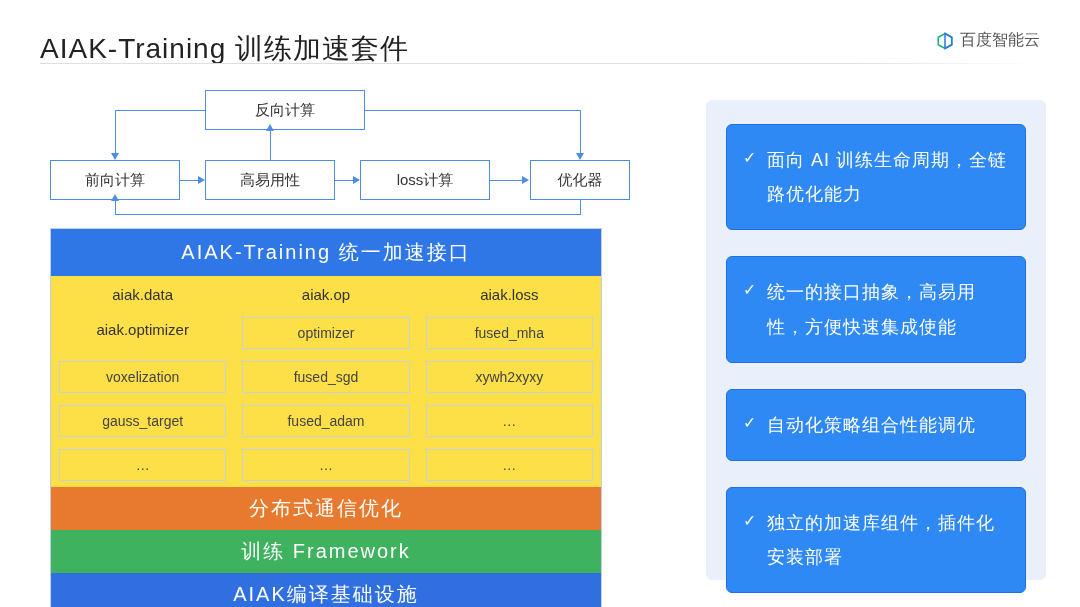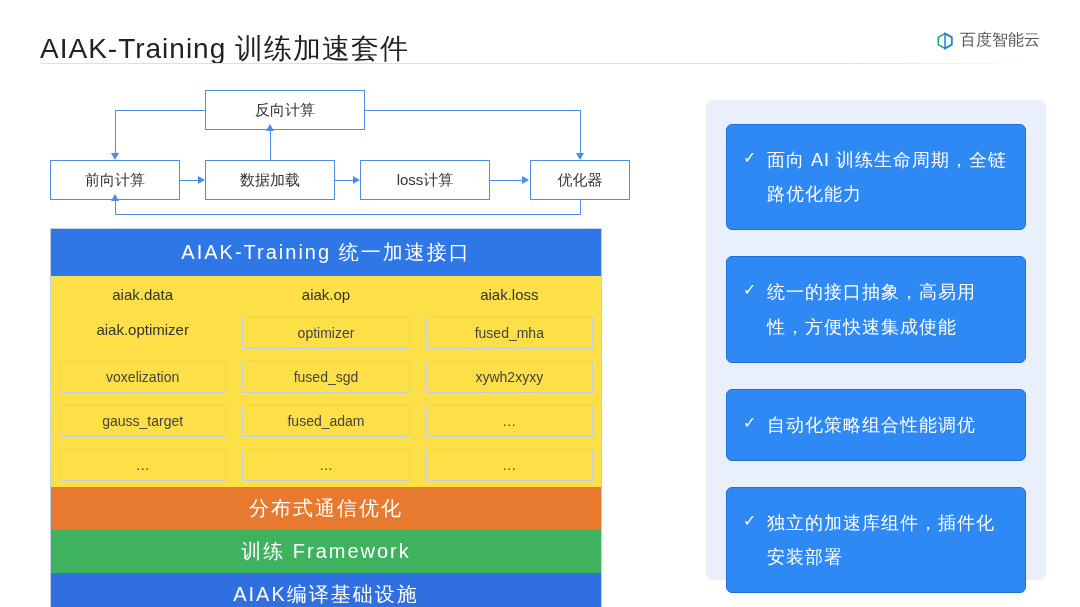--- a/index.html
+++ b/index.html
@@ -152,21 +152,21 @@
     </svg>
     <span>百度智能云</span>
   </div>
 </div>
 <div class="hr"></div>
 
 <div class="content">
 
   <div class="flowbox flow-back">反向计算</div>
   <div class="flowbox flow-data">前向计算</div>
-  <div class="flowbox flow-fwd">数据加载</div>
+  <div class="flowbox flow-fwd">高易用性</div>
   <div class="flowbox flow-loss">loss计算</div>
   <div class="flowbox flow-opt">优化器</div>
 
   <div class="line hline" style="left:180px; top:100px; width:18px;"></div>
   <div class="arrow-head ah-right" style="left:198px; top:96px;"></div>
   <div class="line hline" style="left:335px; top:100px; width:18px;"></div>
   <div class="arrow-head ah-right" style="left:353px; top:96px;"></div>
   <div class="line hline" style="left:490px; top:100px; width:32px;"></div>
   <div class="arrow-head ah-right" style="left:522px; top:96px;"></div>
 

